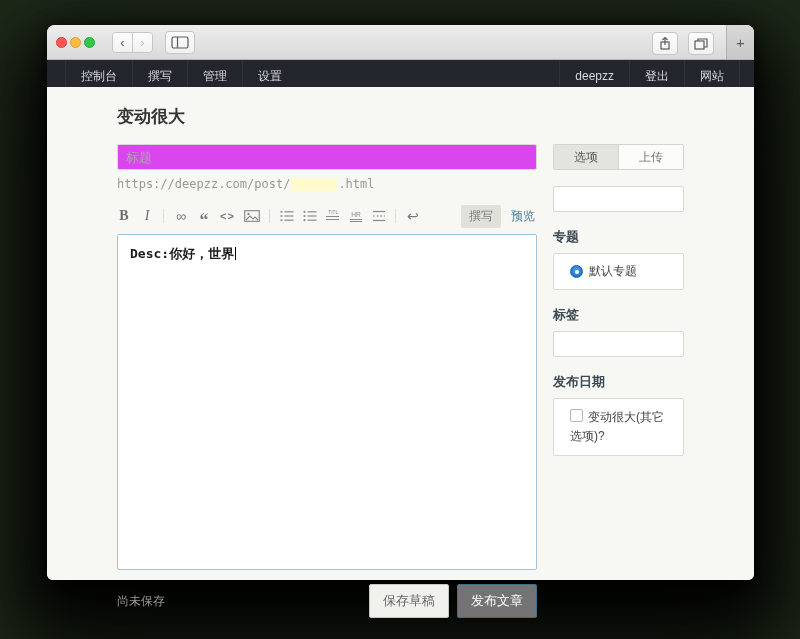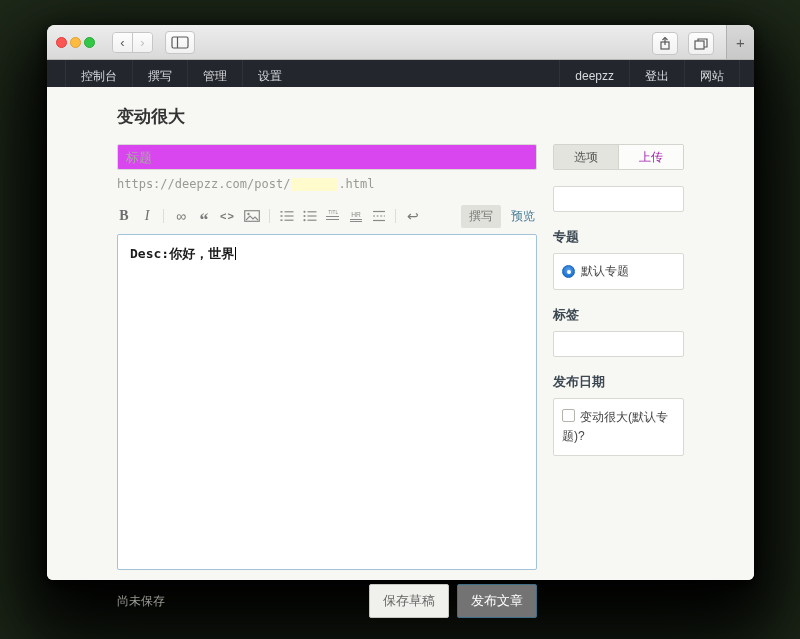--- a/index.html
+++ b/index.html
@@ -121,31 +121,31 @@
   .btn-draft{background:#f0f0ec;border:1px solid #c6c6c1;color:#666;margin-left:48px;}
   .btn-publish{background:#737373;border:1px solid #3f6f88;color:#fff;margin-left:8px;}
   
   .sidebar{width:131px;font-size:12px;}
   .side-tabs{
     display:flex;height:24px;border:1px solid #d4d4cf;border-radius:2px;overflow:hidden;
     margin-bottom:16px;box-sizing:content-box;
   }
   .side-tab{flex:1;display:flex;align-items:center;justify-content:center;font-size:12px;}
   .side-tab.active{background:#e4e4df;color:#555;}
-  .side-tab.idle{background:#fcfcfa;color:#a21caf;border-left:1px solid #d4d4cf;}
+  .side-tab.idle{background:#fcfcfa;color:#737373;border-left:1px solid #d4d4cf;}
   .side-label{font-size:13px;font-weight:bold;color:#3c4852;margin:16px 0 7px 0;}
   .side-label.first{margin-top:0;}
   .side-input{
     width:100%;height:26px;box-sizing:border-box;border:1px solid #d9d9d3;border-radius:2px;
     background:#fff;padding:0 6px;font-size:12px;color:#333;outline:none;
     font-family:"Liberation Sans","DejaVu Sans",sans-serif;
   }
   .side-box{
     border:1px solid #dadad4;border-radius:2px;background:#fff;
-    padding:9px 8px;color:#444;
+    padding:9px 16px;color:#444;
   }
   .radio-row{display:flex;align-items:center;gap:6px;}
   .radio{
     width:13px;height:13px;border-radius:50%;box-sizing:border-box;flex:0 0 13px;
     background:radial-gradient(circle at 50% 40%, #5fa3e7, #1d72d2 70%);
     border:1px solid #1565bb;position:relative;
   }
   .radio span{
     position:absolute;left:4px;top:4px;width:4px;height:4px;border-radius:50%;background:#fff;
   }
@@ -303,18 +303,18 @@
               <span></span>
             </span>
           <span>默认专题</span>
         </div>
 
         <div class="side-label">标签</div>
         <input class="side-input" type="text" value="" style="">
 
         <div class="side-label">发布日期</div>
         <div class="side-box check-row">
-          <span class="checkbox"></span><span>变动很大(默认专题)?</span>
+          <span class="checkbox"></span><span>变动很大(其它选项)?</span>
         </div>
       </div>
     </div>
   </div>
 </div>
 
 </body></html>

